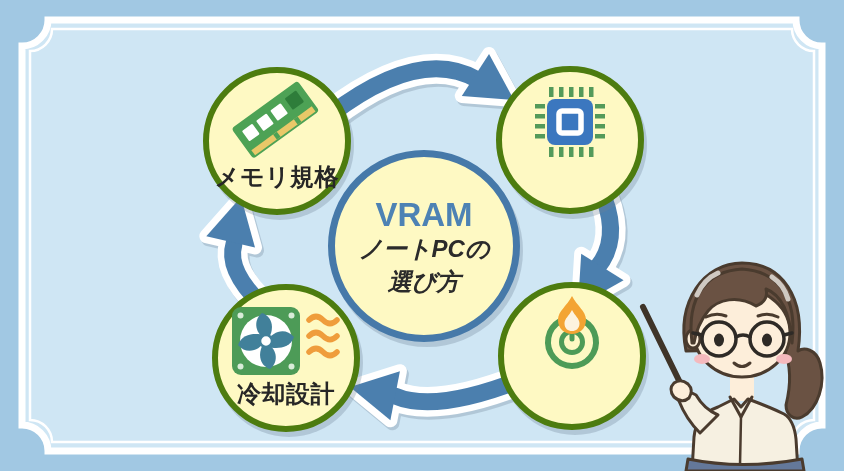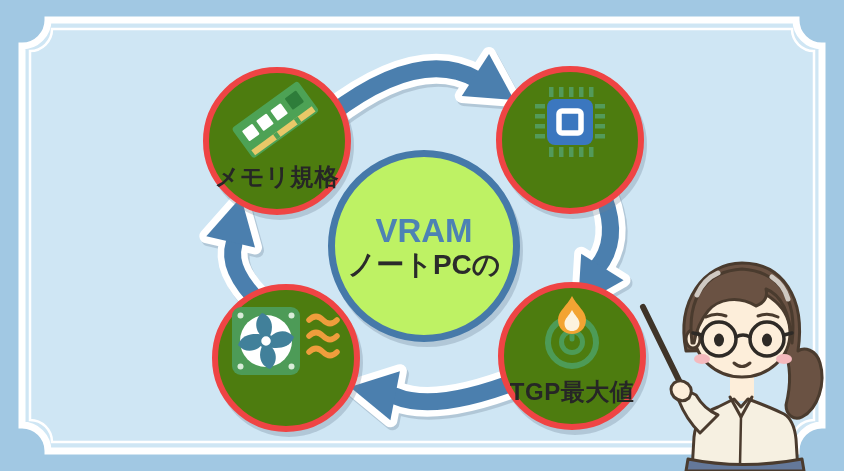--- a/index.html
+++ b/index.html
@@ -5,43 +5,43 @@
   html,body{margin:0;padding:0;}
   body{
     width:844px;height:471px;overflow:hidden;position:relative;
     background:#a1c8e3;
     font-family:"Liberation Sans","DejaVu Sans",sans-serif;
   }
   #stage{position:absolute;inset:0;}
   svg.layer{position:absolute;left:0;top:0;}
   
   .node{
-    position:absolute;background:#4d7c0f;border:6px solid #ef4444;border-radius:50%;
+    position:absolute;background:#fef9c3;border:6px solid #4d7c0f;border-radius:50%;
     box-shadow:3px 5px 0 rgba(110,130,150,.30);
     box-sizing:border-box;
   }
   .node .icon{position:absolute;left:0;right:0;display:flex;justify-content:center;}
   .node .label{
     position:absolute;left:0;right:0;bottom:16px;text-align:center;
     font-weight:bold;font-size:24px;color:#262626;letter-spacing:0.5px;white-space:nowrap;
   }
   #node-memory {left:203px;top:67px; width:148px;height:148px;}
   #node-gpu    {left:496px;top:66px; width:148px;height:148px;}
   #node-tgp    {left:498px;top:282px;width:148px;height:148px;}
   #node-cooling{left:212px;top:284px;width:148px;height:148px;}
   
   #node-center{
     position:absolute;left:328px;top:150px;width:192px;height:192px;
-    background:#bef264;border:7px solid #4679a9;border-radius:50%;
+    background:#fef9c3;border:7px solid #4679a9;border-radius:50%;
     box-shadow:3px 5px 0 rgba(110,130,150,.30);box-sizing:border-box;
     display:flex;flex-direction:column;align-items:center;justify-content:center;
     padding-top:2px;
   }
   .center-accent{font-weight:bold;font-size:33px;line-height:35px;color:#4d82b4;}
-  .center-title {font-weight:bold;font-size:28px;line-height:33px;color:#2b2b2b;}
+  .center-title {font-weight:bold;font-size:24px;line-height:33px;color:#2b2b2b;font-style:italic;}
   #character{position:absolute;left:634px;top:251px;width:210px;height:220px;}
 </style>
 </head>
 <body>
 
 <div id="stage">
 
   <svg class="layer" width="844" height="471" viewBox="0 0 844 471">
 
     <rect x="0" y="0" width="844" height="471" fill="#a1c8e3"></rect>
@@ -131,21 +131,20 @@
   <div class="node" id="node-tgp">
     <div class="icon" style="top:6px;">
       <svg width="80" height="80" viewBox="0 0 80 80">
         <path d="M28,27.2 A24,24 0 1 0 52,27.2" fill="none" stroke-width="6" stroke-linecap="round" stroke="#4d9b57"></path>
         <circle cx="40" cy="48" r="10.5" fill="none" stroke="#4d9b57" stroke-width="5"></circle>
         <path d="M40,32 L40,45" stroke="#4d9b57" stroke-width="5" stroke-linecap="round"></path>
         <path d="M40,2 C35,12 26,17 26,26 C26,34.5 32.5,40 40,40 C47.5,40 54,34.5 54,26 C54,17 45,12 40,2 Z" fill="#f3a433"></path>
         <path d="M40,16 C37,22 32.5,24.5 32.5,29.5 C32.5,34.5 36,37 40,37 C44,37 47.5,34.5 47.5,29.5 C47.5,24.5 43,22 40,16 Z" fill="#fdf3df"></path>
       </svg>
     </div>
-    <div class="label">TGP最大値</div>
   </div>
 
   <div class="node" id="node-cooling">
     <div class="icon" style="top:14px;">
       <svg width="118" height="74" viewBox="0 0 118 74">
         <rect x="5" y="3" width="68" height="68" rx="9" fill="#4d9b57"></rect>
         <circle cx="13.5" cy="11.5" r="3" fill="#d9ecd9"></circle>
           <circle cx="64.5" cy="11.5" r="3" fill="#d9ecd9"></circle>
         <circle cx="13.5" cy="62.5" r="3" fill="#d9ecd9"></circle>
           <circle cx="64.5" cy="62.5" r="3" fill="#d9ecd9"></circle>
@@ -157,25 +156,27 @@
           <path d="M37,37 C33,47 19,51 11,41 C15,29 29,29 37,31 Z"></path>
         </g>
         <circle cx="39" cy="37" r="6" fill="#ffffff" stroke="#41809a" stroke-width="2.5"></circle>
         <g fill="none" stroke-width="5.5" stroke-linecap="round" stroke="#ef9d3c">
           <path d="M82,16 q7,-7 14,0 t14,0"></path>
           <path d="M82,32 q7,-7 14,0 t14,0"></path>
           <path d="M82,48 q7,-7 14,0 t14,0"></path>
         </g>
       </svg>
     </div>
+    <div class="label">冷却設計</div>
   </div>
 
   <div id="node-center">
     <div class="center-accent">VRAM</div>
     <div class="center-title">ノートPCの</div>
+    <div class="center-title">選び方</div>
   </div>
 
   <svg id="character" viewBox="0 0 210 220">
     <g stroke="#4a3b2e" stroke-width="3" stroke-linejoin="round" stroke-linecap="round">
 
       <path d="M52,100 C42,50 70,12 108,12 C148,12 172,46 164,100 C170,96 182,98 186,112 C192,132 184,158 168,166 C160,170 152,164 152,154 C158,130 156,112 150,98 Z" fill="#6a5243"></path>
 
       <path d="M96,118 L96,150 L120,150 L120,118 Z" fill="#fdeeda" stroke="none"></path>
 
       <ellipse cx="108" cy="82" rx="48" ry="44" fill="#fdeeda"></ellipse>

